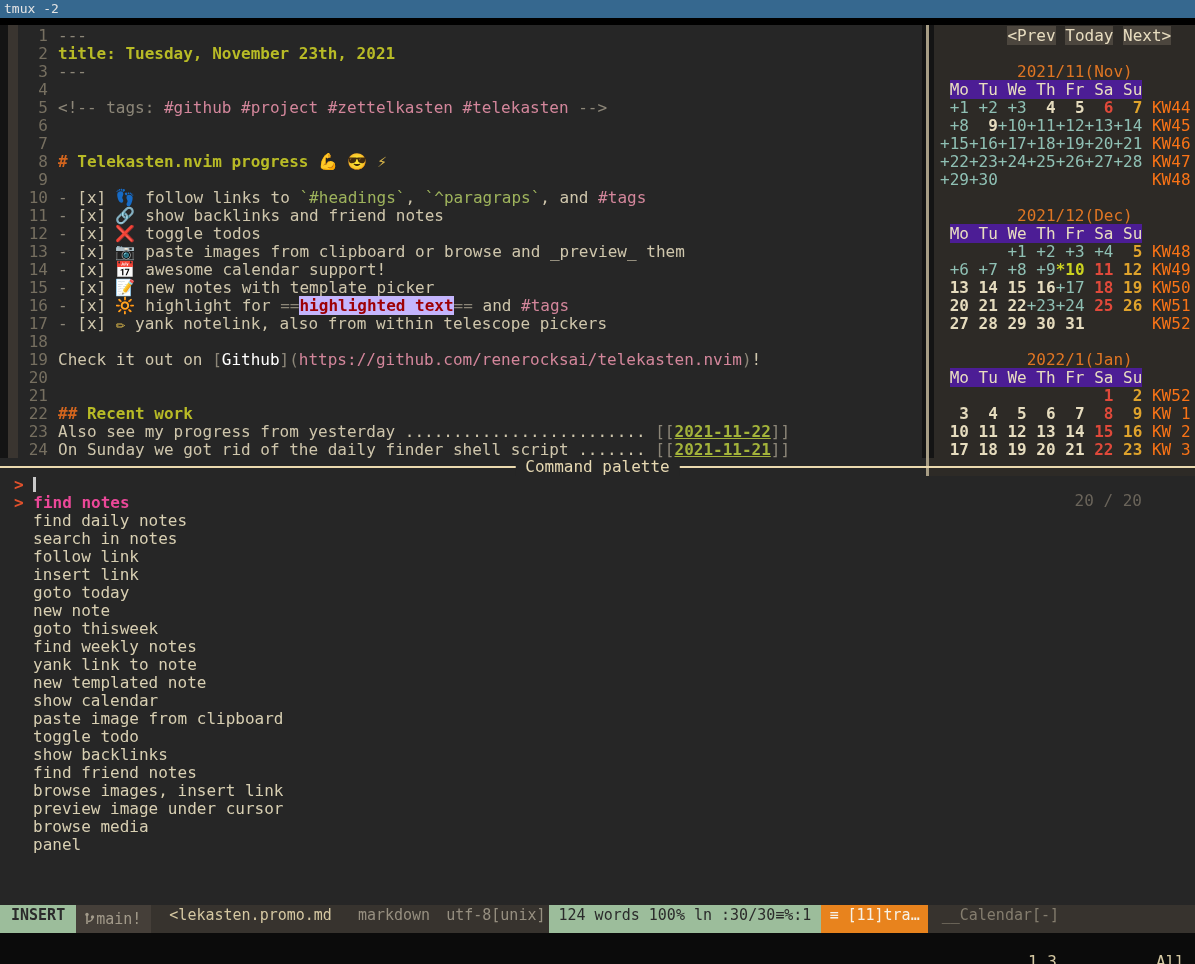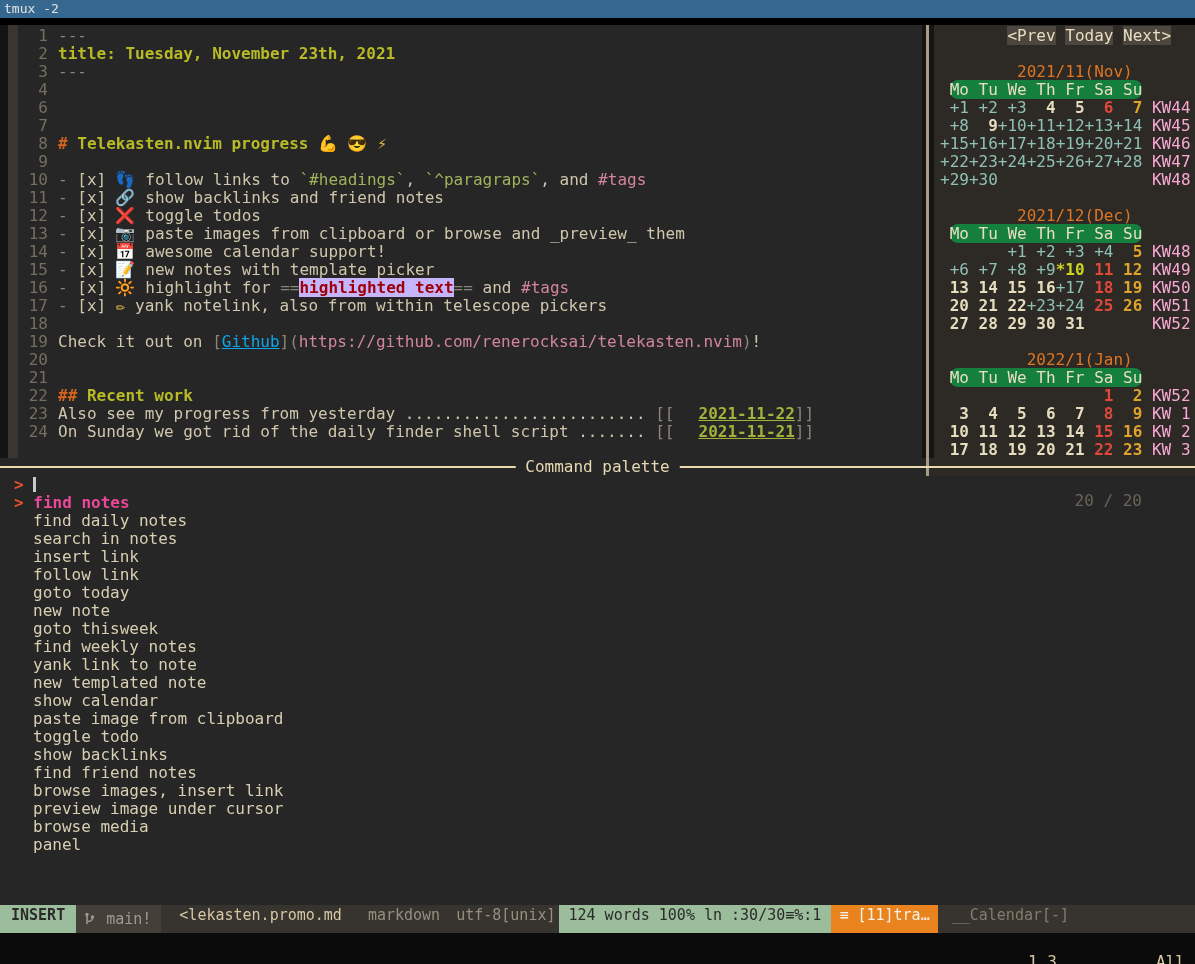--- a/index.html
+++ b/index.html
@@ -26,36 +26,36 @@
   
   .ln { display:inline-block; width:30px; text-align:right; color:#766f60; }
   .lt { padding-left:10px; }
   .seg-dim   { color:#8c8678; }
   .seg-title { color:#b8bb26; font-weight:bold;margin-top:32px; }
   .seg-mark  { color:#d3651e; font-weight:bold; }
   .seg-tag   { color:#d3869b; }
   .seg-txt   { color:#cfc6ac; }
   .seg-code  { color:#9eb35c; }
   .seg-hl    { background:#c4b5fd; color:#9d0006; font-weight:bold; }
-  .seg-und   { color:#0ea5e9; text-decoration:underline; }
+  .seg-und   { color:#ffffff; }
   .seg-url   { color:#d3869b; }
-  .seg-date  { color:#a3b33a; font-weight:bold; text-decoration:underline;margin-left:24px; }
+  .seg-date  { color:#a3b33a; font-weight:bold; text-decoration:underline; }
   .seg-emoji { color:#d7b44a; }
 
   
   .cal-row { height:18px; white-space:pre; }
   .cal-btn { background:#4c463e; color:#e8ddc0; }
   .cal-title { color:#df7523; }
-  .cal-hdr { background:#15803d; color:#e8ddc0;border-radius:8px; }
+  .cal-hdr { background:#4c1d95; color:#e8ddc0; }
   .c-has   { color:#8fc0b4; }
   .c-day   { color:#e6dcbe; font-weight:bold; }
   .c-sat   { color:#e0493a; font-weight:bold; }
   .c-sun   { color:#dfa32c; font-weight:bold; }
   .c-today { color:#ccd320; font-weight:bold; }
-  .c-kw    { color:#f9a8d4; }
+  .c-kw    { color:#f97316; }
 
   
   .hsep { height:18px; position:relative;
           background:linear-gradient(to right,#262626 926px,#a79d85 926px,#a79d85 929px,#2d2a26 929px); }
   .hsep::before { content:""; position:absolute; left:0; right:0; top:8px; height:2px; background:#ead9ae; }
   .hsep-label { position:absolute; top:0; left:50%; transform:translateX(-50%);
                 background:#262626; color:#e6d8b2; padding:0 10px; z-index:1; }
 
   
   .palette { height:429px; background:#262626; position:relative; padding:0 0 0 14px; }
@@ -64,21 +64,21 @@
   .p-cursor { display:inline-block; width:3px; height:15px; background:#c8c8c8;
               vertical-align:-2px; }
   .p-count { position:absolute; top:16px; right:53px; color:#6a645a; }
   .p-selected { color:#ec4899; font-weight:bold; }
   .p-item { color:#d8cfb2; padding-left:19px; }
 
   
   .statusline { height:28px; display:flex; align-items:stretch; background:#37332e;
                 font-size:15px; line-height:20px; white-space:pre; }
   .sl-mode { background:#9cbd9b; color:#2b2b2b; font-weight:bold; padding:0 11px; }
-  .sl-branch { background:#453f39; color:#a29a8a; padding:0 10px 0 8px; display:flex; align-items:center; gap:11px; }
+  .sl-branch { background:#453f39; color:#a29a8a; padding:0 10px 0 8px; display:flex; align-items:center; gap:1px; }
   .sl-file { color:#d5c8a2; margin-left:18px; }
   .sl-ft   { color:#968f80; margin-left:26px; }
   .sl-enc  { color:#968f80; margin-left:16px; }
   .sl-stats{ background:#9cbd9b; color:#2b2b2b; padding:0 10px; margin-left:3px; }
   .sl-tab  { background:#e8831d; color:#f7f2e7; padding:0 8px; }
   .sl-win  { color:#847d6e; margin-left:14px; }
   .sl-fill { flex:1; }
 
   
   .cmdline { height:19px; line-height:19px; background:#0b0b0b; color:#d6cdb8;
@@ -96,20 +96,21 @@
 </div>
 <div class="top-gap"></div>
 
 <div class="main">
   <div class="strip"></div>
   <div class="editor" id="editor">
       <div class="row"><span class="ln">1</span><span class="lt"><span class="seg-dim">---</span></span></div>
       <div class="row"><span class="ln">2</span><span class="lt"><span class="seg-title">title: Tuesday, November 23th, 2021</span></span></div>
       <div class="row"><span class="ln">3</span><span class="lt"><span class="seg-dim">---</span></span></div>
       <div class="row"><span class="ln">4</span><span class="lt"></span></div>
+      <div class="row"><span class="ln">5</span><span class="lt"><span class="seg-dim">&lt;!-- tags: </span><span class="seg-tag">#github #project #zettelkasten #telekasten</span><span class="seg-dim"> --&gt;</span></span></div>
       <div class="row"><span class="ln">6</span><span class="lt"></span></div>
       <div class="row"><span class="ln">7</span><span class="lt"></span></div>
       <div class="row"><span class="ln">8</span><span class="lt"><span class="seg-mark"># </span><span class="seg-title">Telekasten.nvim progress </span><span class="seg-emoji">💪 😎 ⚡</span></span></div>
       <div class="row"><span class="ln">9</span><span class="lt"></span></div>
       <div class="row"><span class="ln">10</span><span class="lt"><span class="seg-dim">- </span><span class="seg-txt">[x] </span><span class="seg-emoji">👣</span><span class="seg-txt"> follow links to </span><span class="seg-code">`#headings`</span><span class="seg-txt">, </span><span class="seg-code">`^paragraps`</span><span class="seg-txt">, and </span><span class="seg-tag">#tags</span></span></div>
       <div class="row"><span class="ln">11</span><span class="lt"><span class="seg-dim">- </span><span class="seg-txt">[x] </span><span class="seg-emoji">🔗</span><span class="seg-txt"> show backlinks and friend notes</span></span></div>
       <div class="row"><span class="ln">12</span><span class="lt"><span class="seg-dim">- </span><span class="seg-txt">[x] </span><span class="seg-emoji">❌</span><span class="seg-txt"> toggle todos</span></span></div>
       <div class="row"><span class="ln">13</span><span class="lt"><span class="seg-dim">- </span><span class="seg-txt">[x] </span><span class="seg-emoji">📷</span><span class="seg-txt"> paste images from clipboard or browse and _preview_ them</span></span></div>
       <div class="row"><span class="ln">14</span><span class="lt"><span class="seg-dim">- </span><span class="seg-txt">[x] </span><span class="seg-emoji">📅</span><span class="seg-txt"> awesome calendar support!</span></span></div>
       <div class="row"><span class="ln">15</span><span class="lt"><span class="seg-dim">- </span><span class="seg-txt">[x] </span><span class="seg-emoji">📝</span><span class="seg-txt"> new notes with template picker</span></span></div>
@@ -155,22 +156,22 @@
 <div class="hsep">
   <span class="hsep-label">Command palette</span>
 </div>
 
 <div class="palette">
   <div class="p-row"><span class="p-prompt">&gt;</span><span> </span><span class="p-cursor"></span><span class="p-count">20 / 20</span></div>
   <div class="p-row"><span class="p-prompt">&gt;</span><span> </span><span class="p-selected">find notes</span></div>
   <div id="palette-items">
       <div class="p-row p-item">find daily notes</div>
       <div class="p-row p-item">search in notes</div>
+      <div class="p-row p-item">follow link</div>
       <div class="p-row p-item">insert link</div>
-      <div class="p-row p-item">follow link</div>
       <div class="p-row p-item">goto today</div>
       <div class="p-row p-item">new note</div>
       <div class="p-row p-item">goto thisweek</div>
       <div class="p-row p-item">find weekly notes</div>
       <div class="p-row p-item">yank link to note</div>
       <div class="p-row p-item">new templated note</div>
       <div class="p-row p-item">show calendar</div>
       <div class="p-row p-item">paste image from clipboard</div>
       <div class="p-row p-item">toggle todo</div>
       <div class="p-row p-item">show backlinks</div>

